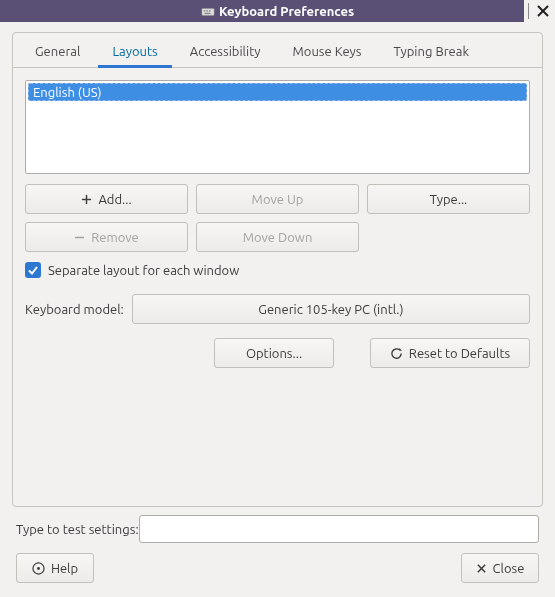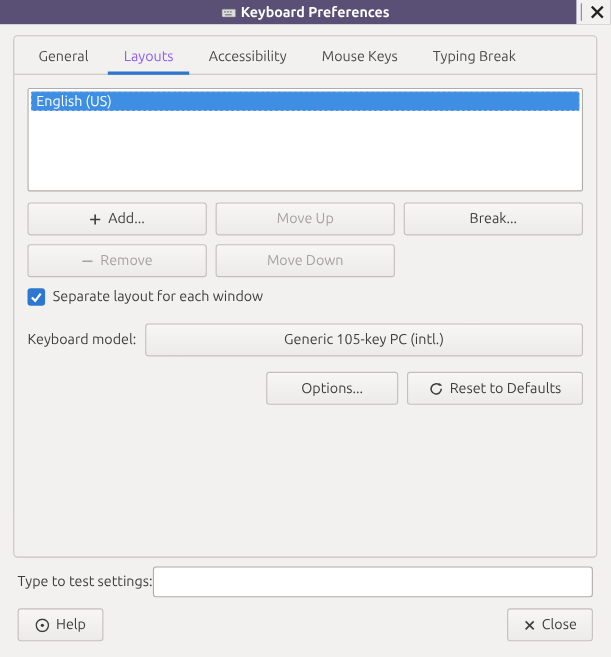--- a/index.html
+++ b/index.html
@@ -86,21 +86,21 @@
   .tab {
     padding: 10px 14px 10px 14px;
     color: #4a4a4a;
     cursor: pointer;
     position: relative;
     top: 1px;
   }
   .tab.active {
     border-bottom: 3px solid #2e77d0;
     padding-bottom: 7px;
-    color: #8b5cf6;
+    color: #0369a1;
   }
   .tab-content {
     padding: 12px 12px 12px 12px;
     display: flex;
     flex-direction: column;
     flex: 1;
   }
   .layouts-list {
     border: 1px solid #b0aca7;
     border-radius: 2px;
@@ -167,20 +167,21 @@
     flex: 1;
   }
   .bottom-btns {
     display: flex;
     justify-content: flex-end;
     gap: 8px;
     margin-top: 14px;
   }
   .bottom-btns .btn {
     min-width: 120px;
+    margin-left: 28px;
   }
   .test-row {
     display: flex;
     align-items: center;
     margin: 0 14px 10px 14px;
   }
   .test-input {
     flex: 1;
     border: 1px solid #b0aca7;
     border-radius: 3px;
@@ -250,21 +251,21 @@
           <svg viewBox="0 0 12 12" width="11" height="11">
             <line x1="6" y1="1" x2="6" y2="11" stroke="#3c3c3c" stroke-width="1.6"></line>
             <line x1="1" y1="6" x2="11" y2="6" stroke="#3c3c3c" stroke-width="1.6"></line>
           </svg>
           <span>Add...</span>
         </div>
         <div class="btn disabled">
           <span>Move Up</span>
         </div>
         <div class="btn">
-          <span>Break...</span>
+          <span>Type...</span>
         </div>
         <div class="btn disabled">
           <svg viewBox="0 0 12 12" width="11" height="11">
             <line x1="1" y1="6" x2="11" y2="6" stroke="#a5a29e" stroke-width="1.6"></line>
           </svg>
           <span>Remove</span>
         </div>
         <div class="btn disabled">
           <span>Move Down</span>
         </div>

